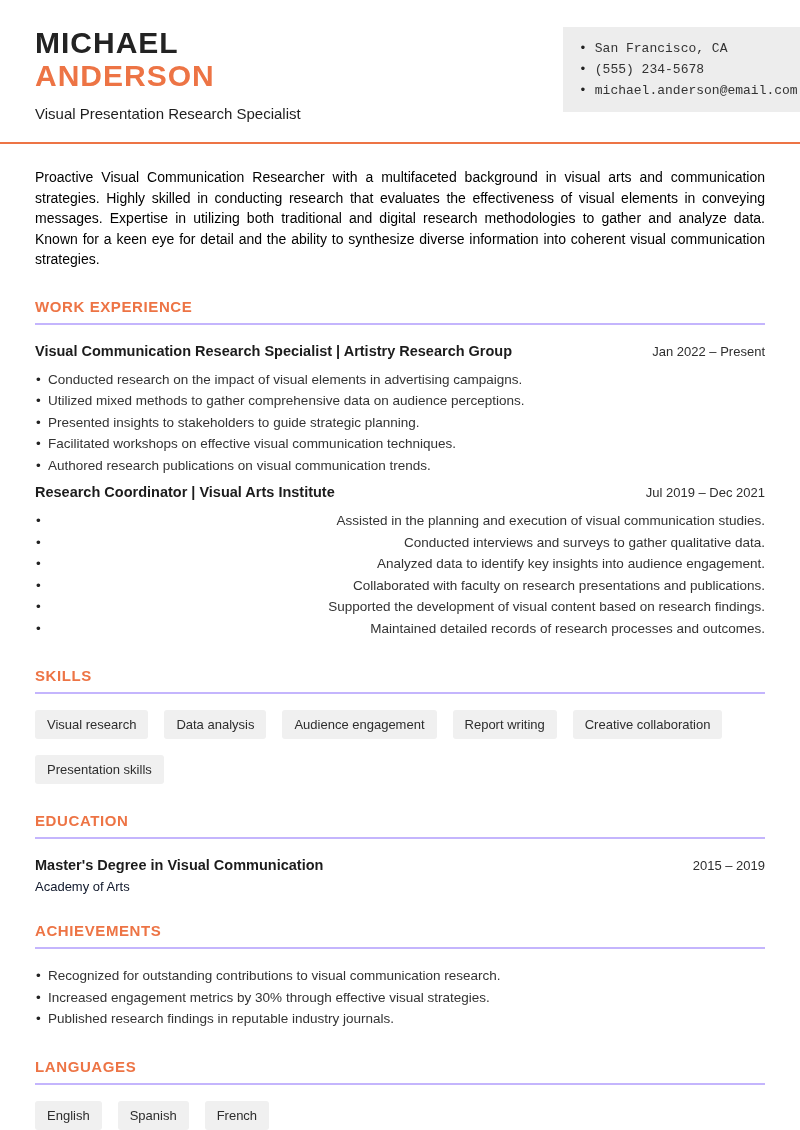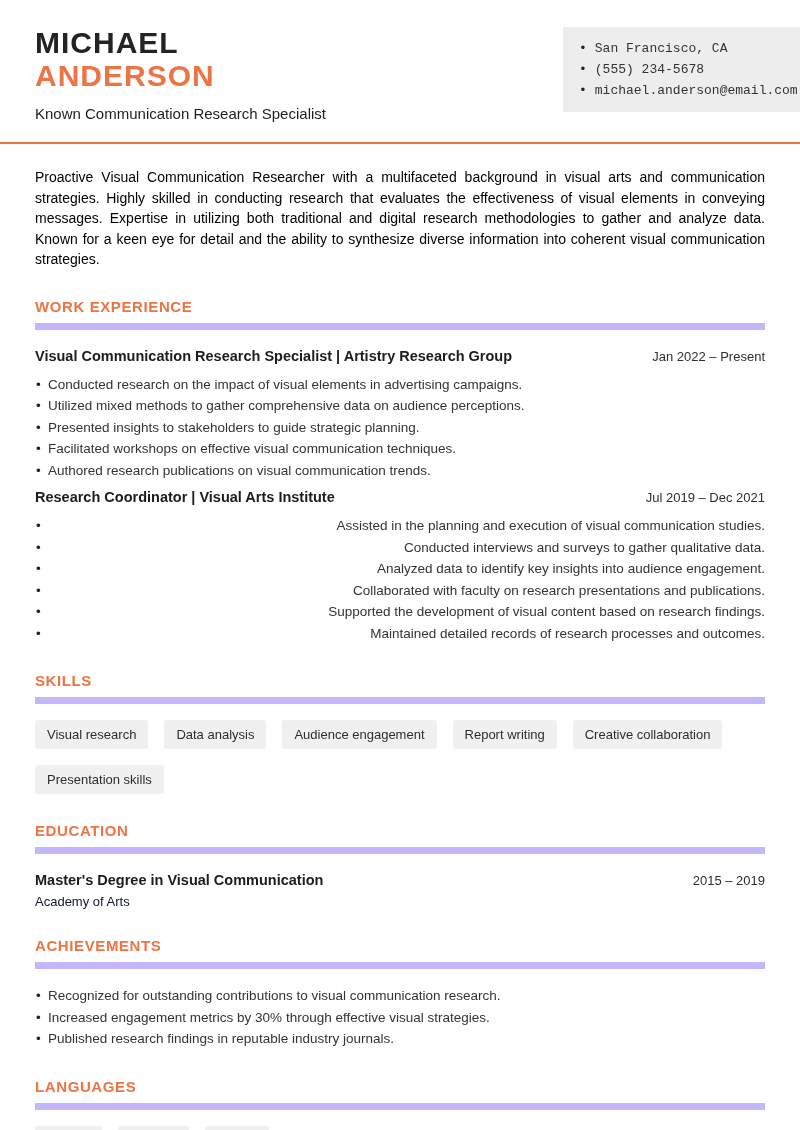--- a/index.html
+++ b/index.html
@@ -23,21 +23,21 @@
   .contact-line::before { content: "•"; margin-right: 8px; color: #222; }
   .header-rule { height: 2px; background: #ED7445; margin-top: 20px; }
 
   
   .summary { margin: 23px 35px 0; font-size: 14px; line-height: 20.5px; color: #000000; text-align: justify; }
 
   
   .section { margin: 28px 35px 0; }
   .section-heading {
     margin: 0; font-size: 15px; font-weight: 700; letter-spacing: 0.6px;
-    color: #ED7445; padding-bottom: 8px; border-bottom: 7px solid #c4b5fd;
+    color: #ED7445; padding-bottom: 8px; border-bottom: 2px solid #c4b5fd;
   }
 
   
   .entry { margin-top: 18px; }
   .entry + .entry { margin-top: 8px; text-align: right; }
   .row { display: flex; justify-content: space-between; align-items: baseline; }
   .item-title { margin: 0; font-size: 14.5px; font-weight: 700; color: #1c1c1c; }
   .item-dates { font-size: 13px; color: #2e2e2e; white-space: nowrap; padding-left: 12px; }
   .bullet-list { list-style: none; margin: 10px 0 0; padding: 0; }
   .bullet-list li { position: relative; padding-left: 13px; font-size: 13.5px; line-height: 21.5px; color: #333; }
@@ -52,21 +52,21 @@
 <body>
 
 <div class="page">
 
   <header class="header">
     <div>
       <h1 class="name">
         <span class="name-first">MICHAEL</span>
         <span class="name-last">ANDERSON</span>
       </h1>
-      <p class="headline">Known Communication Research Specialist</p>
+      <p class="headline">Visual Presentation Research Specialist</p>
     </div>
     <div class="contact-box">
       <div class="contact-line">San Francisco, CA</div>
       <div class="contact-line">(555) 234-5678</div>
       <div class="contact-line">michael.anderson@email.com</div>
     </div>
   </header>
 
   <div class="header-rule"></div>
 

